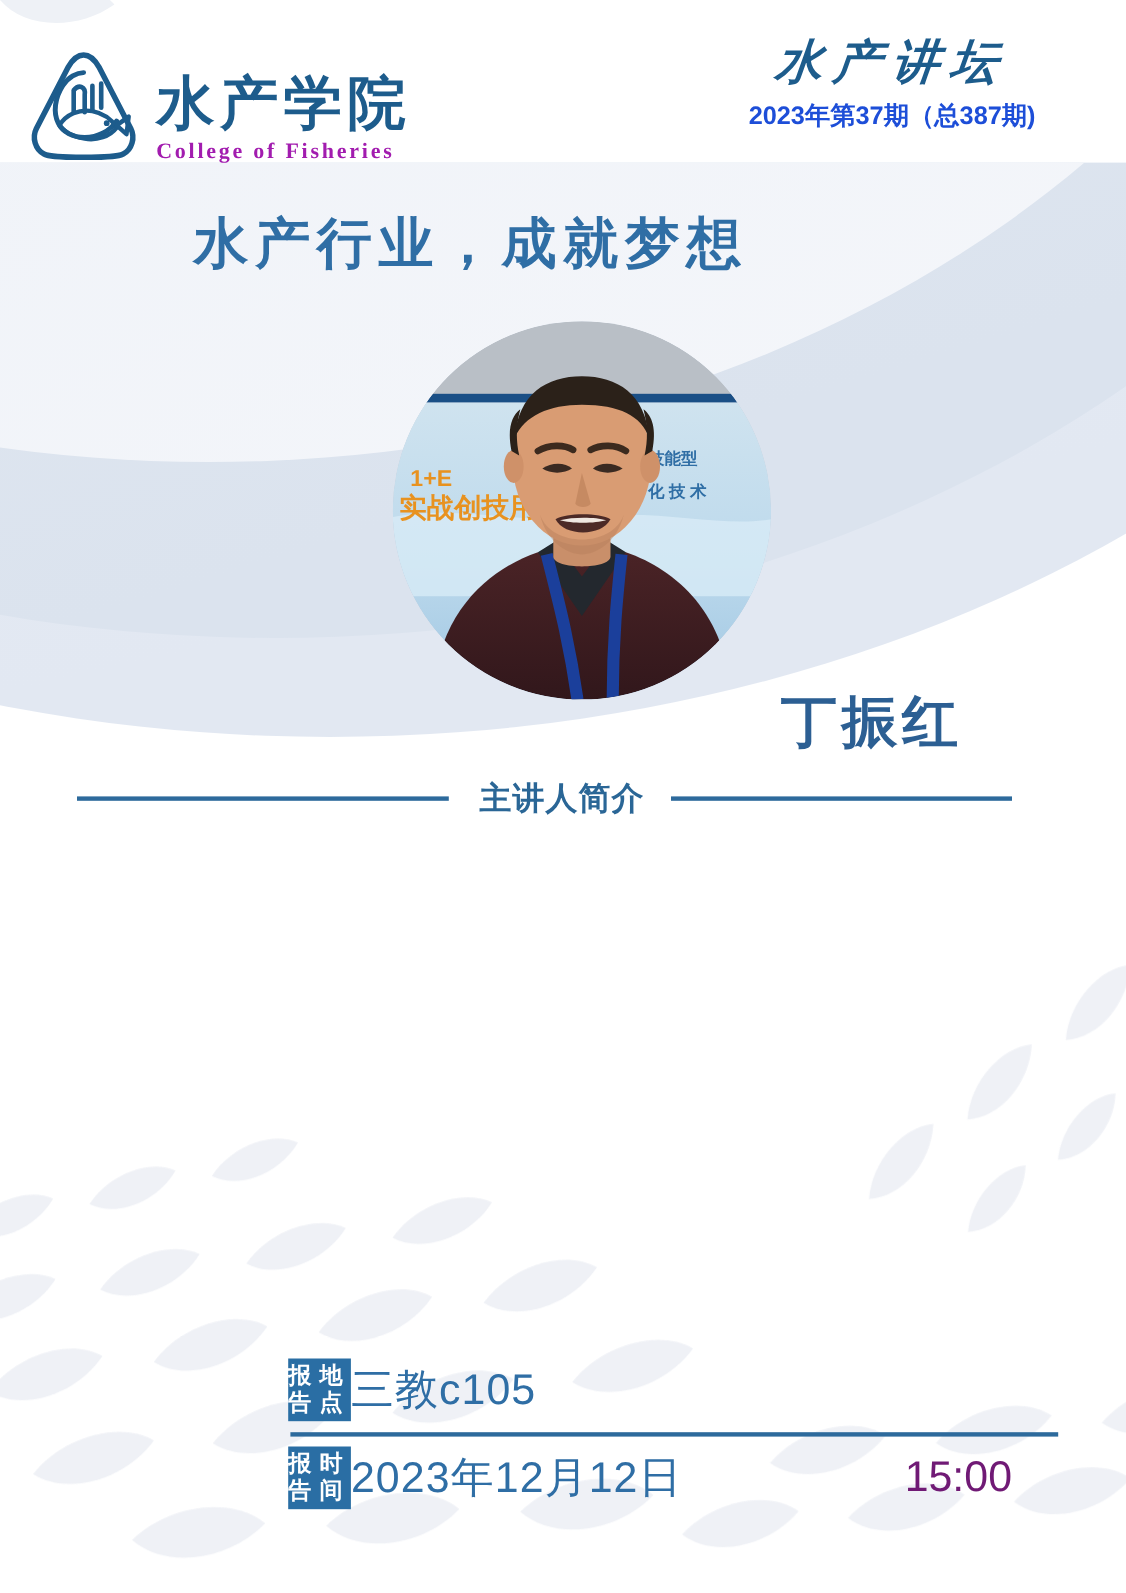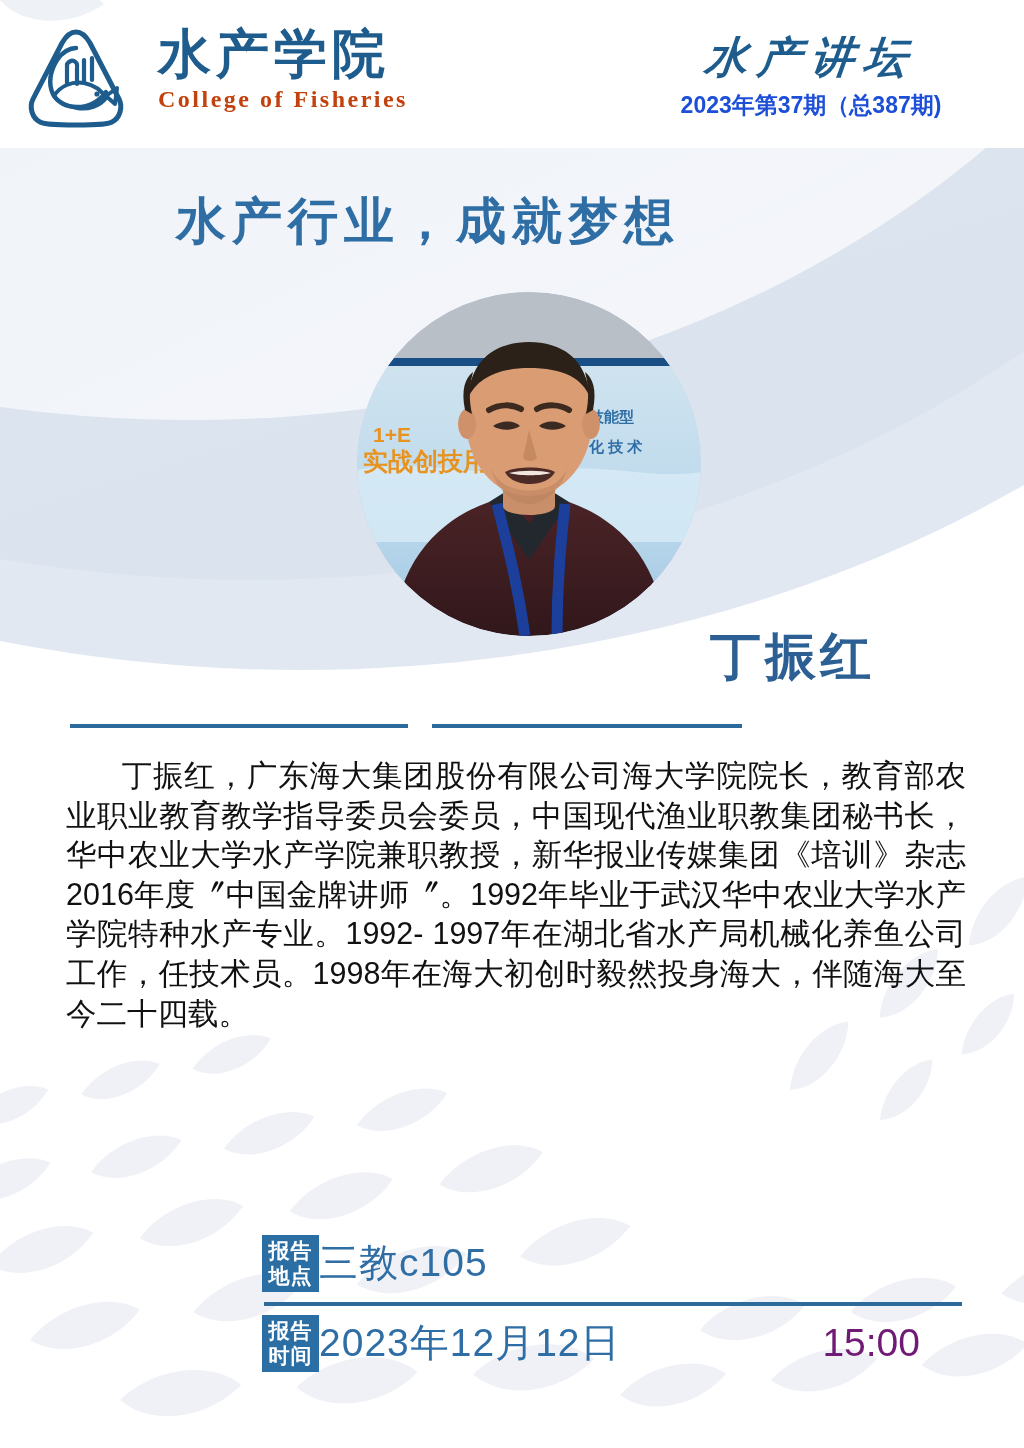--- a/index.html
+++ b/index.html
@@ -12,31 +12,31 @@
     background:#ffffff;
   }
 
   
   .bg-layer{position:absolute;inset:0;overflow:hidden;pointer-events:none;}
   .bg-svg{position:absolute;left:0;top:0;width:1024px;height:1448px;}
 
   
   .header{position:absolute;left:0;top:0;width:1024px;height:148px;}
 
-  .logo-block{position:absolute;left:24px;top:26px;display:flex;align-items:flex-start;gap:16px;}
+  .logo-block{position:absolute;left:24px;top:44px;display:flex;align-items:flex-end;}
   .logo-mark{width:104px;height:106px;flex:0 0 auto;}
   .logo-text{margin-left:14px;}
   .logo-cn{
     font-family:"Liberation Serif","DejaVu Serif",serif;
     font-weight:700;font-size:53px;color:#1d5c8c;
     letter-spacing:5px;line-height:1.06;white-space:nowrap;
   }
   .logo-en{
     font-family:"Liberation Serif","DejaVu Serif",serif;
-    font-weight:700;font-size:24px;color:#c2410c;
+    font-weight:700;font-size:20px;color:#a21caf;
     letter-spacing:2.5px;white-space:nowrap;margin-top:4px;
   }
 
   .issue-block{position:absolute;right:58px;top:34px;text-align:center;width:310px;}
   .forum-title{
     font-family:"Liberation Serif","DejaVu Serif",serif;
     font-size:43px;font-weight:700;color:#1d5c8c;
     letter-spacing:10px;
     font-style:italic;
     transform:skewX(-6deg);
@@ -91,21 +91,21 @@
     letter-spacing:0px;
     white-space:pre-wrap;
   }
 
   
   .info{position:absolute;left:262px;top:1232px;width:710px;}
   .info-row{display:flex;align-items:center;height:62px;}
   .badge{
     width:57px;height:57px;background:#2a6ea4;
     color:#ffffff;font-size:21px;font-weight:700;
-    display:flex;flex-direction:column;align-items:center;justify-content:center;
+    display:flex;flex-direction:row;align-items:center;justify-content:center;
     line-height:25px;letter-spacing:1px;flex:0 0 auto;
   }
   .info-val{
     margin-left:0;
     font-size:39px;color:#2f6ea5;font-weight:500;
     letter-spacing:1px;white-space:nowrap;
   }
   .info-time{margin-left:auto;margin-right:52px;
     font-size:39px;color:#701a75;font-weight:500;white-space:nowrap;}
   .info-rule{width:698px;height:4px;background:#2d6a9c;margin:8px 0 6px 2px;}
@@ -287,24 +287,24 @@
 
         <path d="M134 176 C140 202 160 212 172 212 C184 212 204 202 210 176 C200 206 144 206 134 176 Z" fill="#b57e5b" opacity="0.45"></path>
       </g>
     </svg>
   </div>
 
   <div class="speaker-name">丁振红</div>
 
   <div class="section-head">
     <span class="sh-rule left"></span>
+    <span class="sh-text">主讲人简介</span>
     <span class="sh-rule right"></span>
   </div>
 
-  <div class="bio">      丁振红，广东海大集团股份有限公司海大学院院长，教育部农业职业教育教学指导委员会委员，中国现代渔业职教集团秘书长，华中农业大学水产学院兼职教授，新华报业传媒集团《培训》杂志2016年度〞中国金牌讲师〞。1992年毕业于武汉华中农业大学水产学院特种水产专业。1992- 1997年在湖北省水产局机械化养鱼公司工作，任技术员。1998年在海大初创时毅然投身海大，伴随海大至今二十四载。</div>
 
   <div class="info">
 
     <div class="info-row">
       <span class="badge">
         <span>报告</span>
         <span>地点</span>
       </span>
       <span class="info-val">三教c105</span>
     </div>

